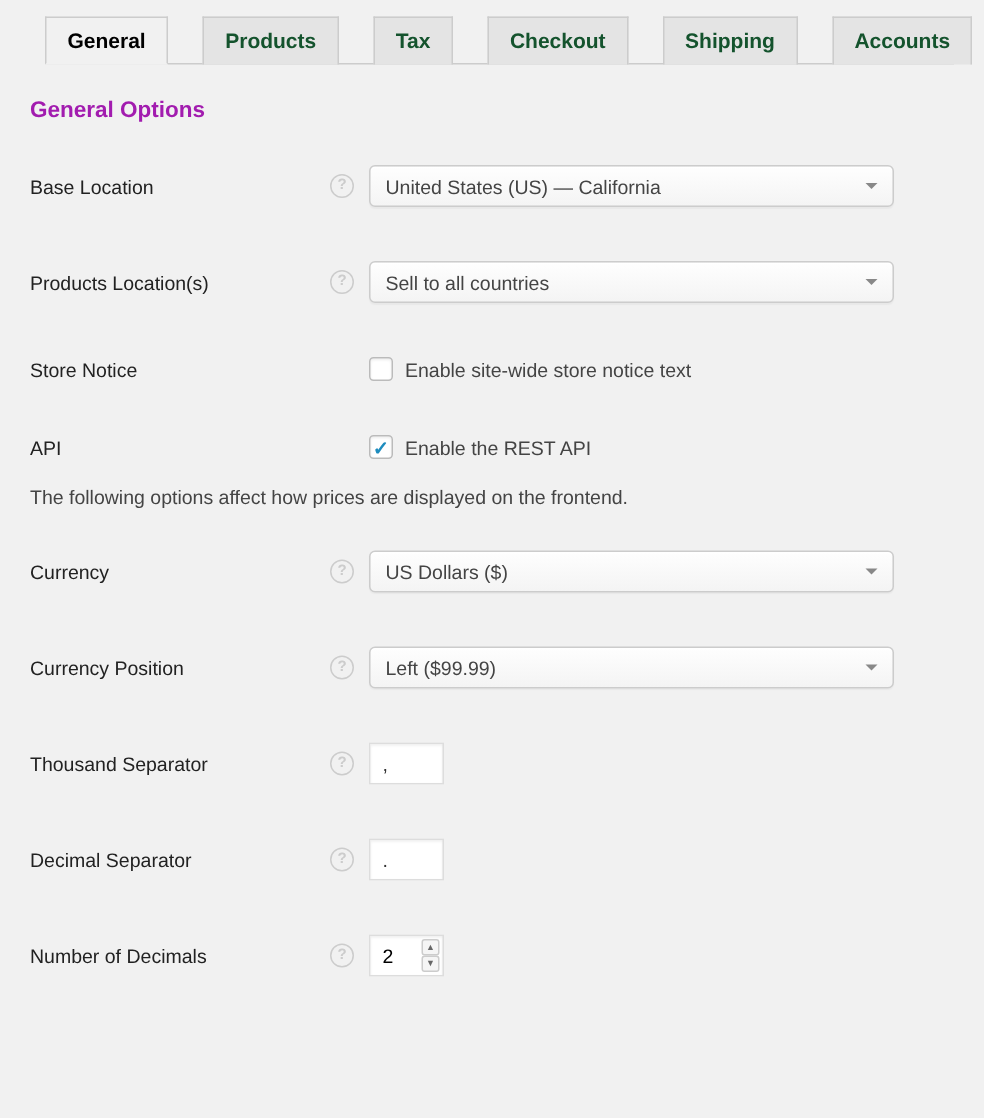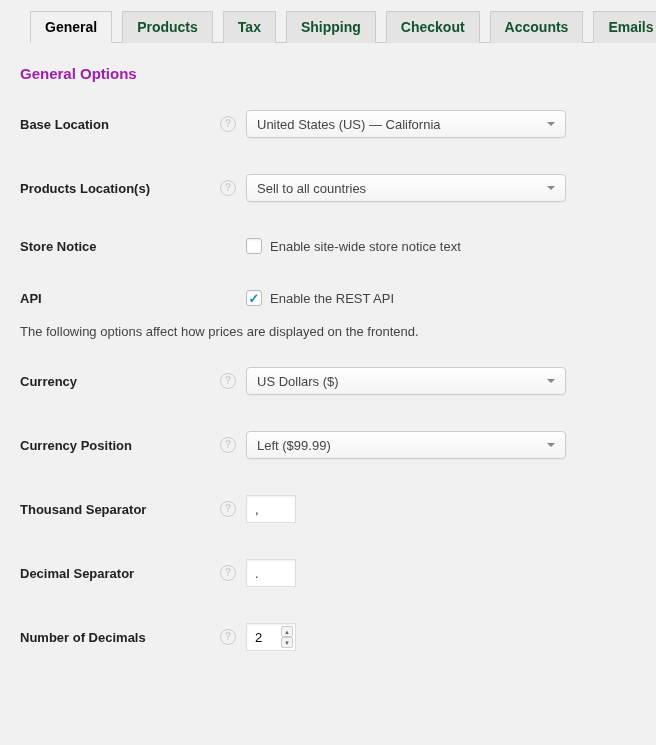--- a/index.html
+++ b/index.html
@@ -10,21 +10,21 @@
     font-size: 13px;
     color: #333;
     background: #f1f1f1;
     width: 656px;
   }
   .wrap {
     padding: 0 20px 20px 20px;
   }
   .nav-tabs {
     display: flex;
-    gap: 4px;
+    gap: 17px;
     border-bottom: 1px solid #ccc;
     padding-top: 10px;
     margin-left: 10px;
   }
   .nav-tab {
     background: #e4e4e4;
     border: 1px solid #ccc;
     border-bottom: none;
     padding: 7px 14px;
     margin-left: 6px;
@@ -54,21 +54,21 @@
     margin: 0 0 10px 0;
   }
   .form-row {
     display: flex;
     align-items: center;
     padding: 18px 0;
   }
   .form-label {
     width: 200px;
     font-size: 13px;
-    font-weight: 700;
+    font-weight: 400;
     color: #222;
     flex-shrink: 0;
   }
   .help-col {
     width: 26px;
     flex-shrink: 0;
     display: flex;
     align-items: center;
     justify-content: flex-start;
   }
@@ -84,21 +84,21 @@
     align-items: center;
     justify-content: center;
     line-height: 1;
   }
   .form-control {
     flex: 1;
     display: flex;
     align-items: center;
   }
   .select {
-    width: 320px;
+    width: 350px;
     height: 28px;
     background: linear-gradient(#fefefe, #f4f4f4);
     border: 1px solid #ccc;
     border-radius: 4px;
     display: flex;
     align-items: center;
     padding: 0 10px;
     font-size: 13px;
     color: #444;
     cursor: pointer;
@@ -189,22 +189,22 @@
 </style>
 </head>
 <body>
 
 <div class="wrap">
 
   <div class="nav-tabs">
     <div class="nav-tab active">General</div>
     <div class="nav-tab">Products</div>
     <div class="nav-tab">Tax</div>
+    <div class="nav-tab">Checkout</div>
     <div class="nav-tab">Shipping</div>
-    <div class="nav-tab">Checkout</div>
     <div class="nav-tab">Accounts</div>
     <div class="nav-tab">Emails</div>
   </div>
 
   <h3 class="section-title">General Options</h3>
 
   <div class="form-row">
     <div class="form-label">Base Location</div>
     <div class="help-col">
         <span class="help-icon">?</span>

